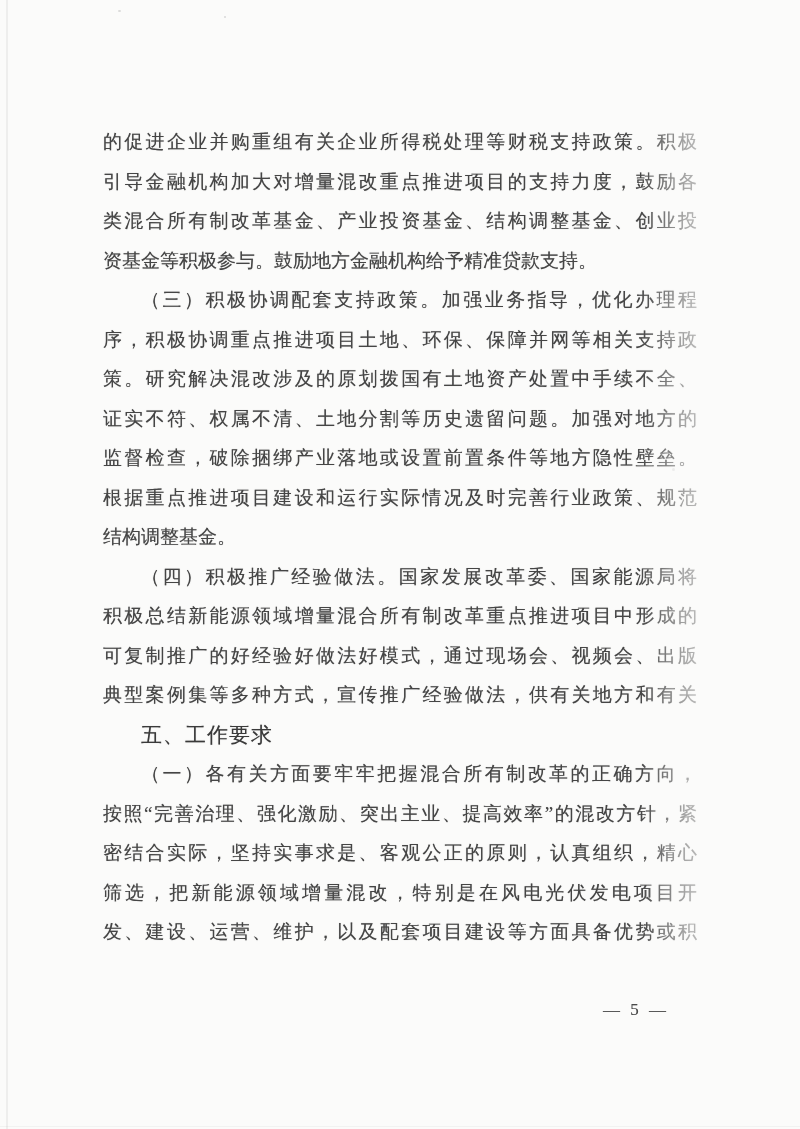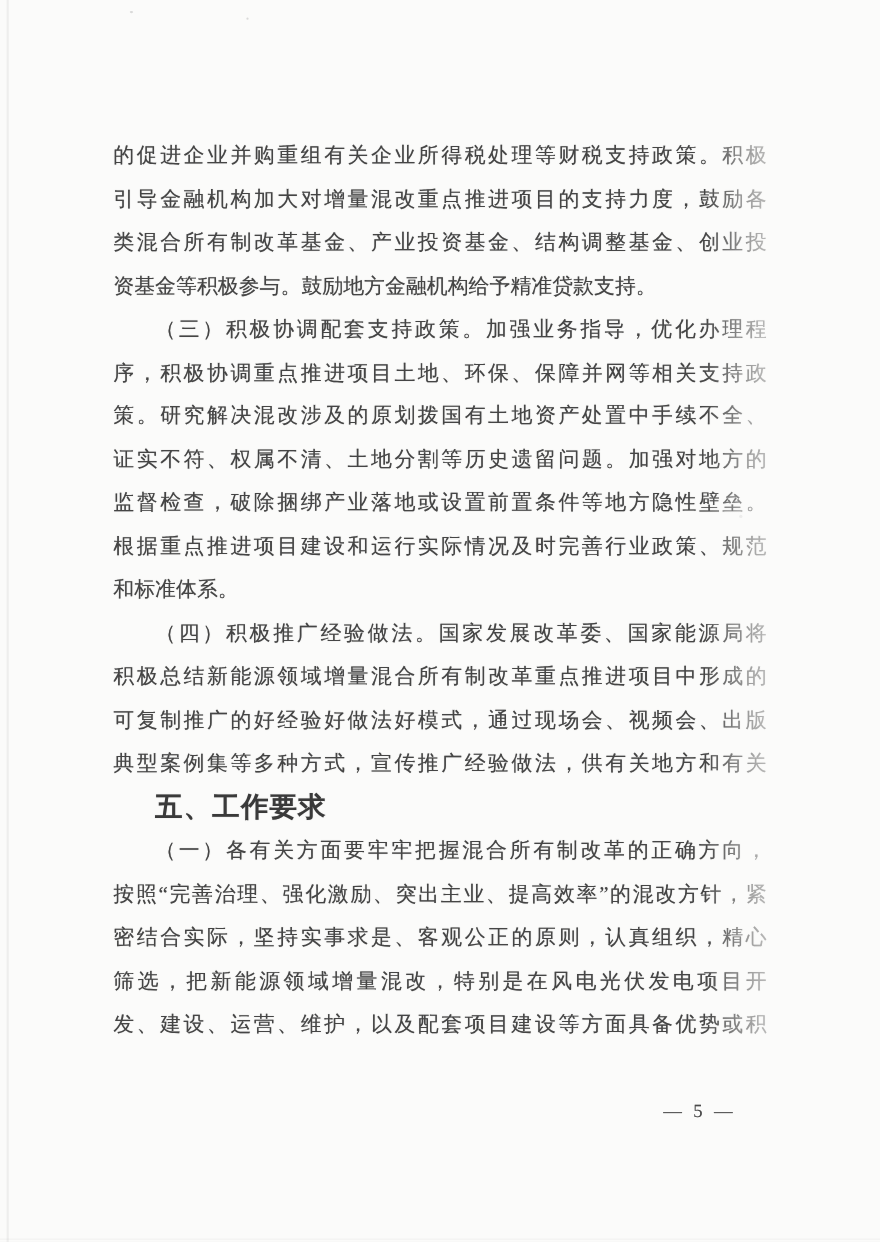--- a/index.html
+++ b/index.html
@@ -47,22 +47,22 @@
     white-space: normal;
     text-align: justify;
     text-align-last: justify;
     overflow: hidden;
   }
   .ln.ind {
     text-indent: 38px;
   }
   .ln.heading {
     font-family: "Liberation Sans", sans-serif;
-    font-weight: 700;
-    font-size: 25px;
+    font-weight: 400;
+    font-size: 21px;
     color: #3a3a3a;
     letter-spacing: 1px;
   }
   
   .fade-right {
     position: absolute;
     top: 110px;
     left: 640px;
     width: 85px;
     height: 890px;
@@ -105,21 +105,21 @@
     <div class="ln full">的促进企业并购重组有关企业所得税处理等财税支持政策。积极</div>
     <div class="ln full">引导金融机构加大对增量混改重点推进项目的支持力度，鼓励各</div>
     <div class="ln full">类混合所有制改革基金、产业投资基金、结构调整基金、创业投</div>
     <div class="ln">资基金等积极参与。鼓励地方金融机构给予精准贷款支持。</div>
     <div class="ln full ind">（三）积极协调配套支持政策。加强业务指导，优化办理程</div>
     <div class="ln full">序，积极协调重点推进项目土地、环保、保障并网等相关支持政</div>
     <div class="ln full">策。研究解决混改涉及的原划拨国有土地资产处置中手续不全、</div>
     <div class="ln full">证实不符、权属不清、土地分割等历史遗留问题。加强对地方的</div>
     <div class="ln full">监督检查，破除捆绑产业落地或设置前置条件等地方隐性壁垒。</div>
     <div class="ln full">根据重点推进项目建设和运行实际情况及时完善行业政策、规范</div>
-    <div class="ln">和标准体系。</div>
+    <div class="ln">结构调整基金。</div>
     <div class="ln full ind">（四）积极推广经验做法。国家发展改革委、国家能源局将</div>
     <div class="ln full">积极总结新能源领域增量混合所有制改革重点推进项目中形成的</div>
     <div class="ln full">可复制推广的好经验好做法好模式，通过现场会、视频会、出版</div>
     <div class="ln full">典型案例集等多种方式，宣传推广经验做法，供有关地方和有关</div>
     <div class="ln heading ind">五、工作要求</div>
     <div class="ln full ind">（一）各有关方面要牢牢把握混合所有制改革的正确方向，</div>
     <div class="ln full">按照“完善治理、强化激励、突出主业、提高效率”的混改方针，紧</div>
     <div class="ln full">密结合实际，坚持实事求是、客观公正的原则，认真组织，精心</div>
     <div class="ln full">筛选，把新能源领域增量混改，特别是在风电光伏发电项目开</div>
     <div class="ln full">发、建设、运营、维护，以及配套项目建设等方面具备优势或积</div>

